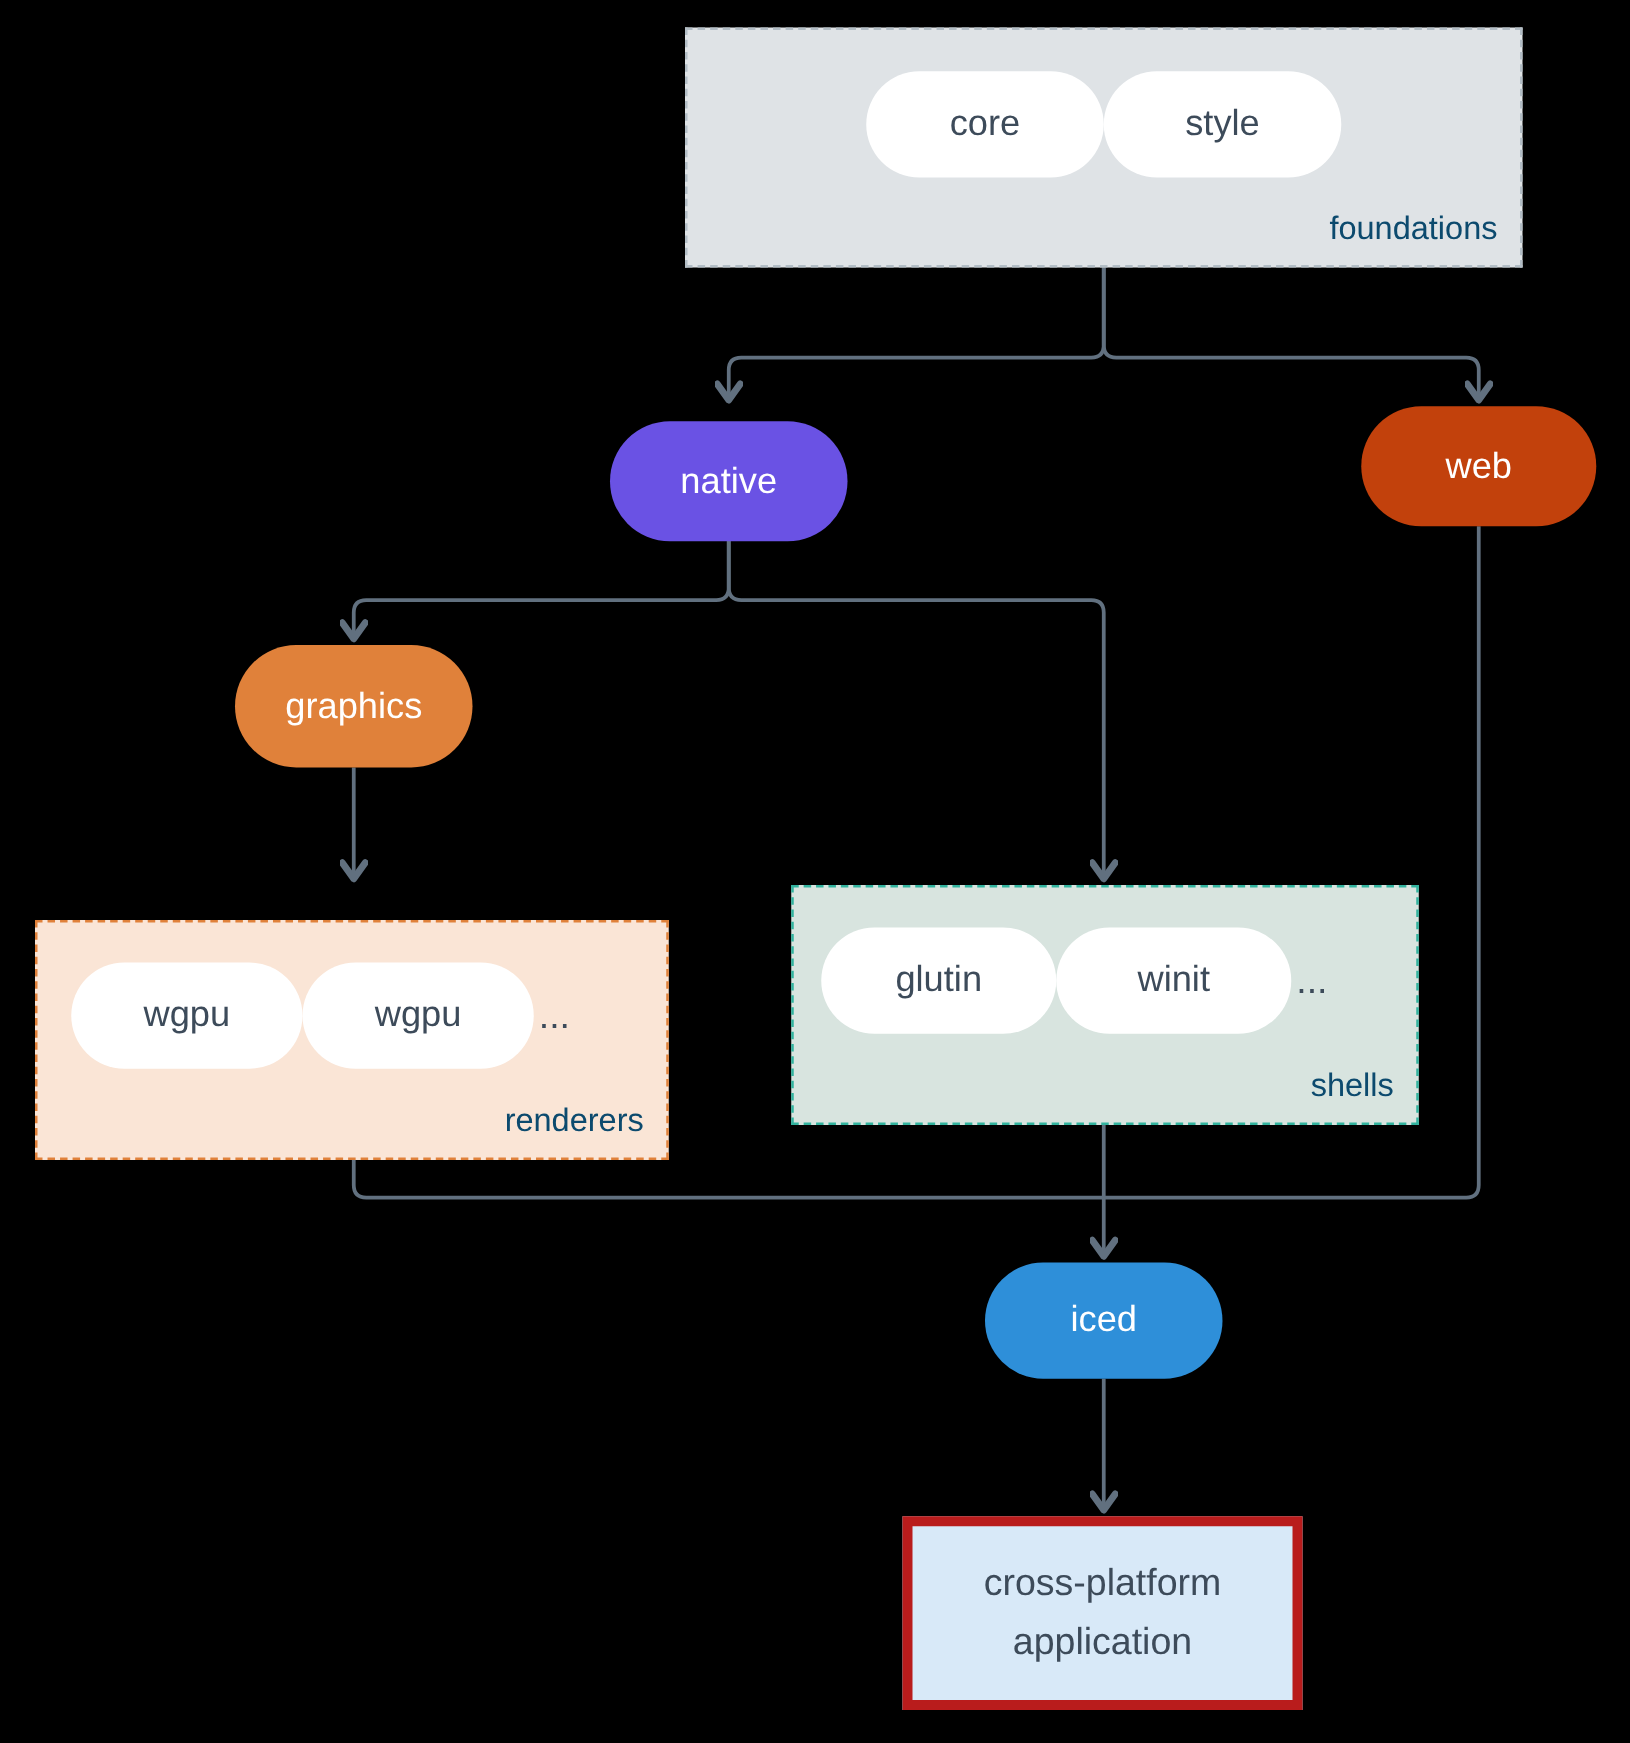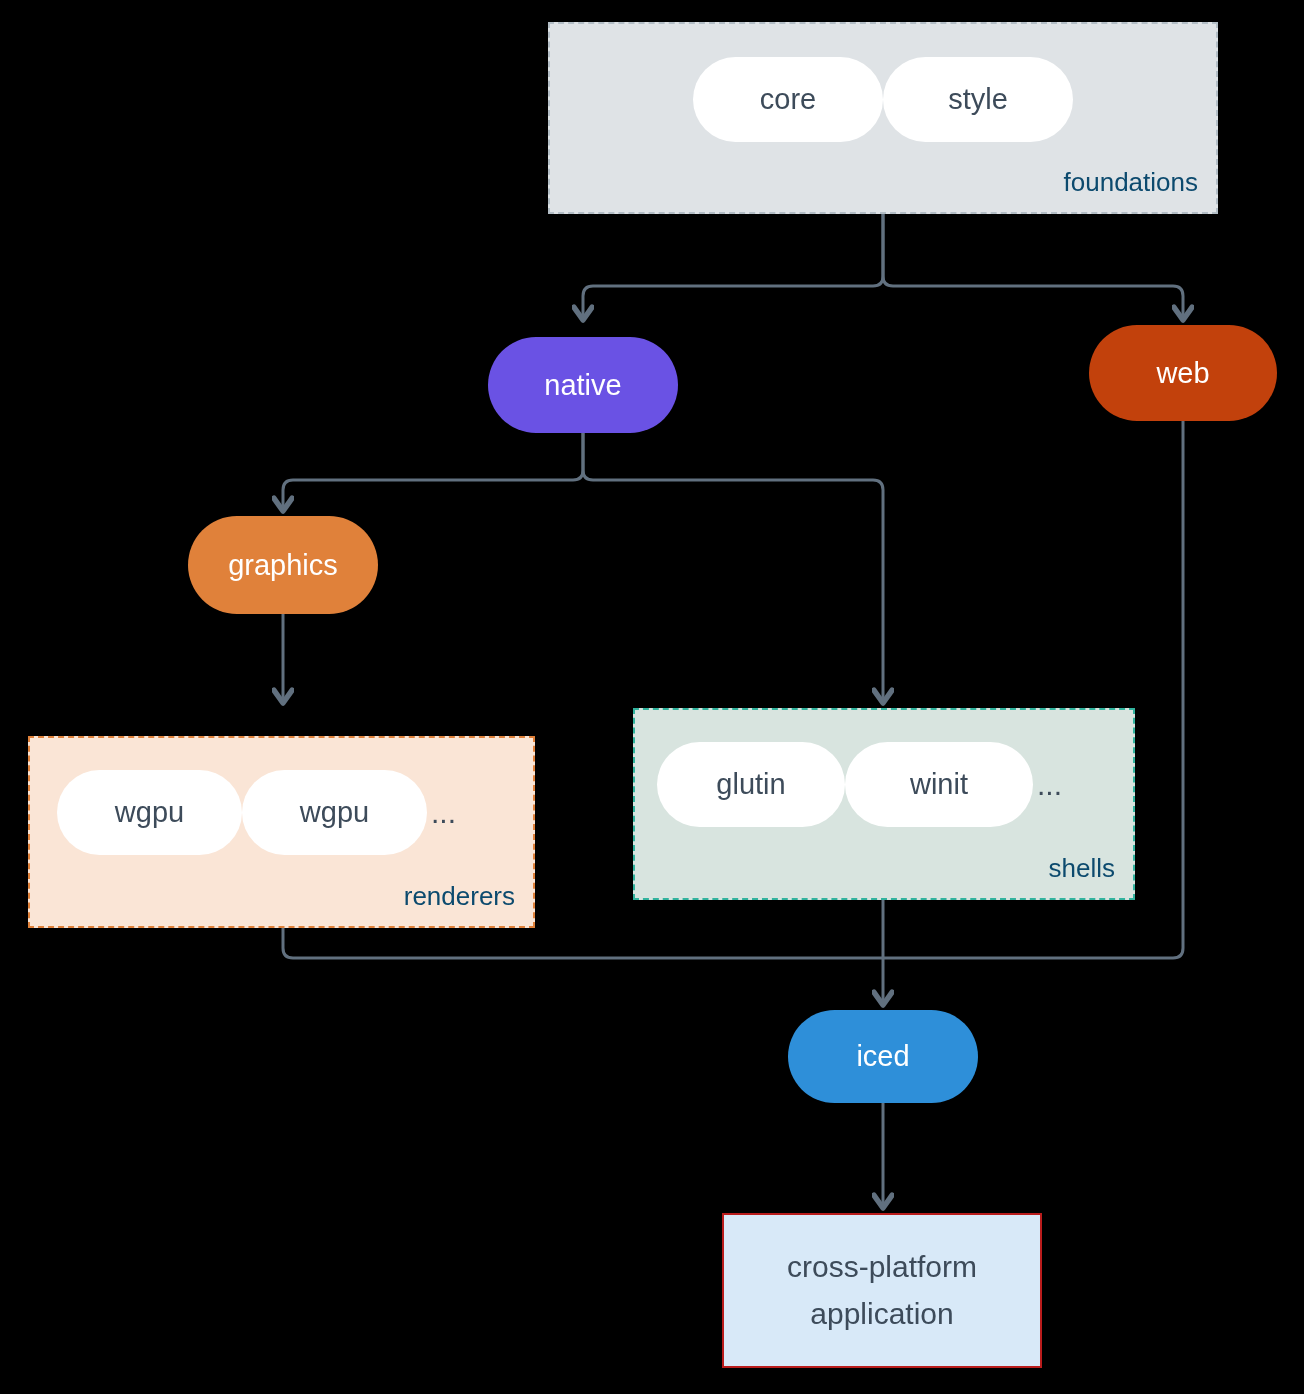--- a/index.html
+++ b/index.html
@@ -101,21 +101,21 @@
   .node-web      { left: 1089px; top: 325px;  width: 188px; height: 96px; background: #c2410c; }
   .node-graphics { left: 188px;  top: 516px;  width: 190px; height: 98px; background: #e0813a; }
   .node-iced     { left: 788px;  top: 1010px; width: 190px; height: 93px; background: #2e8fd9; }
   
   .box-application {
     position: absolute;
     left: 722px; top: 1213px;
     width: 320px; height: 155px;
     box-sizing: border-box;
     background: #d8e9f8;
-    border: 2px solid #b91c1c;
+    border: 8px solid #b91c1c;
     display: flex;
     align-items: center;
     justify-content: center;
     text-align: center;
     color: #3d4b5a;
     font-size: 30px;
     line-height: 1.55;
     padding: 0 40px;
   }
 </style>

